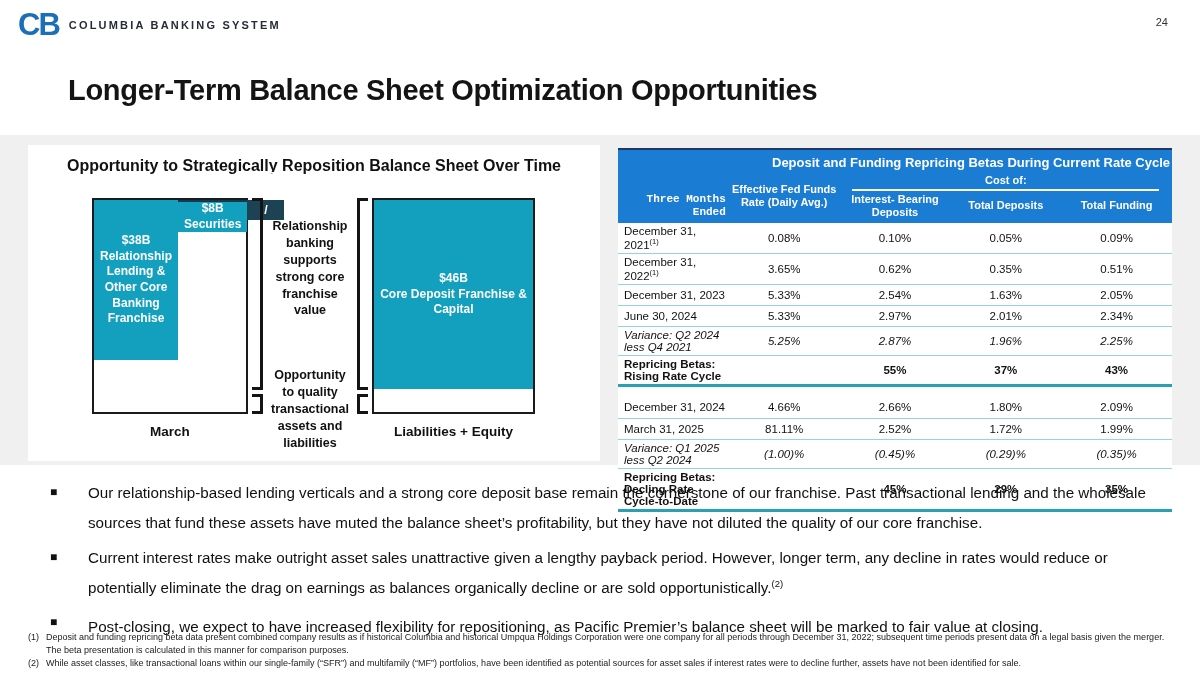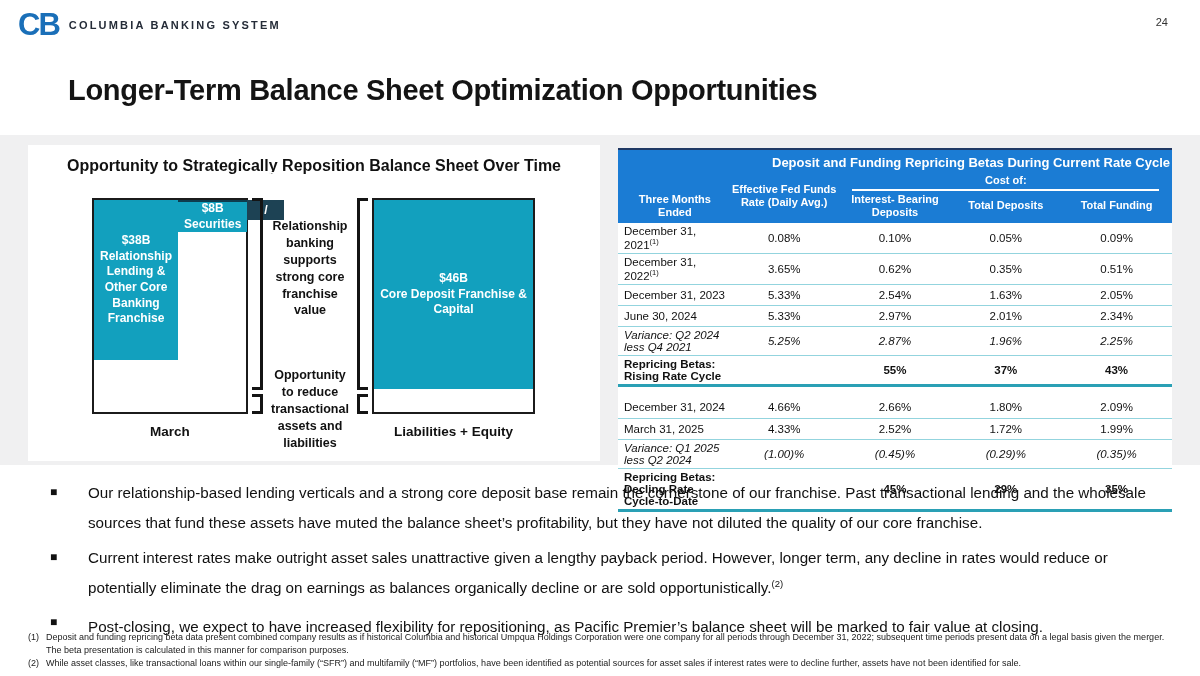--- a/index.html
+++ b/index.html
@@ -43,21 +43,21 @@
   .center-note { position:absolute; left:239px; width:86px; text-align:center; font-size:12.5px; font-weight:bold; color:#111; line-height:1.35; }
   .note-1 { top:73px; }
   .note-2 { top:222px; }
 
   
   .table-wrap { position:absolute; top:13px; left:618px; width:554px; }
   table { width:554px; border-collapse:collapse; table-layout:fixed; }
   thead { background:#1b7cd4; color:#ffffff; }
   .t-title td { font-size:13px; font-weight:bold; text-align:right; padding:5px 2px 3px; border-top:2px solid #1f3864; }
   th { font-size:11px; font-weight:bold; line-height:1.18; padding:1px 3px 4px; }
-  th.lblh { text-align:center; vertical-align:bottom; padding-left:6px; width:152px; }
+  th.lblh { text-align:right; vertical-align:bottom; padding-left:6px; width:152px;font-family:Liberation Mono, monospace; }
   th.effh { width:98px; vertical-align:middle; }
   th.costof { padding-bottom:1px; }
   th.costof span { display:inline-block; width:94%; border-bottom:2px solid #ffffff; padding-bottom:2px; }
   th.subh { vertical-align:middle; width:101px; }
   tbody { background:#ffffff; }
   tbody td { font-size:11.5px; color:#111; height:21px; padding:2px 3px; border-bottom:1.5px solid #93d4de; }
   tbody td.lbl { text-align:left; padding-left:6px; }
   tbody td.val { text-align:center; }
   tr.row-italic td { font-style:italic; }
   tr.row-total td { font-weight:bold; border-bottom:3.5px solid #2aa0b5; }
@@ -114,21 +114,21 @@
         </div>
       </div>
       <div class="axis-label axis-liab">Liabilities + Equity</div>
 
       <div class="bracket bk-r bk-big"></div>
       <div class="bracket bk-r bk-small"></div>
       <div class="bracket bk-l bk-big"></div>
       <div class="bracket bk-l bk-small"></div>
 
       <div class="center-note note-1">Relationship banking supports strong core franchise value</div>
-      <div class="center-note note-2">Opportunity to reduce transactional assets and liabilities</div>
+      <div class="center-note note-2">Opportunity to quality transactional assets and liabilities</div>
     </div>
 
     <div class="table-wrap">
       <table>
         <thead>
           <tr class="t-title">
             <td colspan="5">Deposit and Funding Repricing Betas During Current Rate Cycle</td>
           </tr>
           <tr>
             <th rowspan="2" class="lblh">Three Months Ended</th>
@@ -189,21 +189,21 @@
             </tr>
             <tr class="row-normal">
               <td class="lbl">December 31, 2024</td>
               <td class="val">4.66%</td>
               <td class="val">2.66%</td>
               <td class="val">1.80%</td>
               <td class="val">2.09%</td>
             </tr>
             <tr class="row-normal">
               <td class="lbl">March 31, 2025</td>
-              <td class="val">4.33%</td>
+              <td class="val">81.11%</td>
               <td class="val">2.52%</td>
               <td class="val">1.72%</td>
               <td class="val">1.99%</td>
             </tr>
             <tr class="row-italic">
               <td class="lbl">Variance: Q1 2025 less Q2 2024</td>
               <td class="val">(1.00)%</td>
               <td class="val">(0.45)%</td>
               <td class="val">(0.29)%</td>
               <td class="val">(0.35)%</td>

